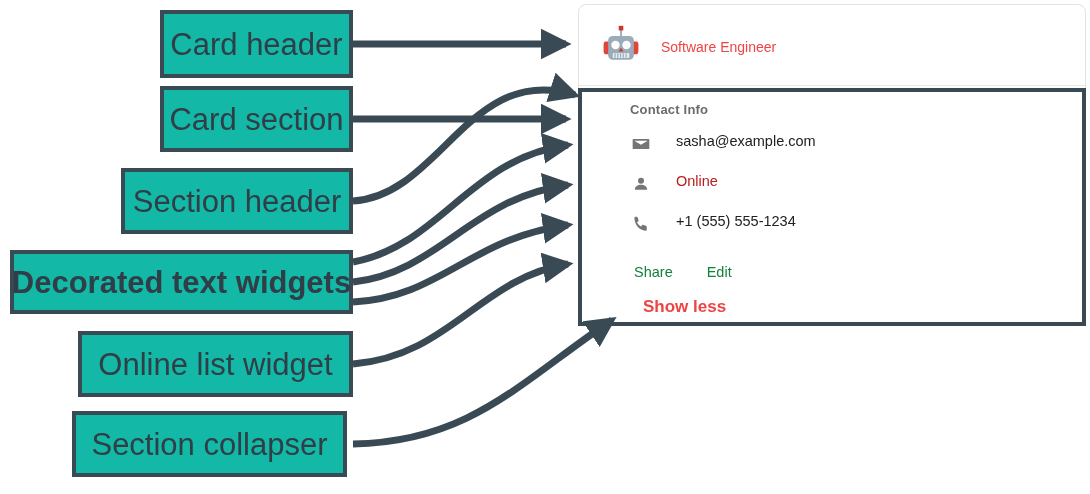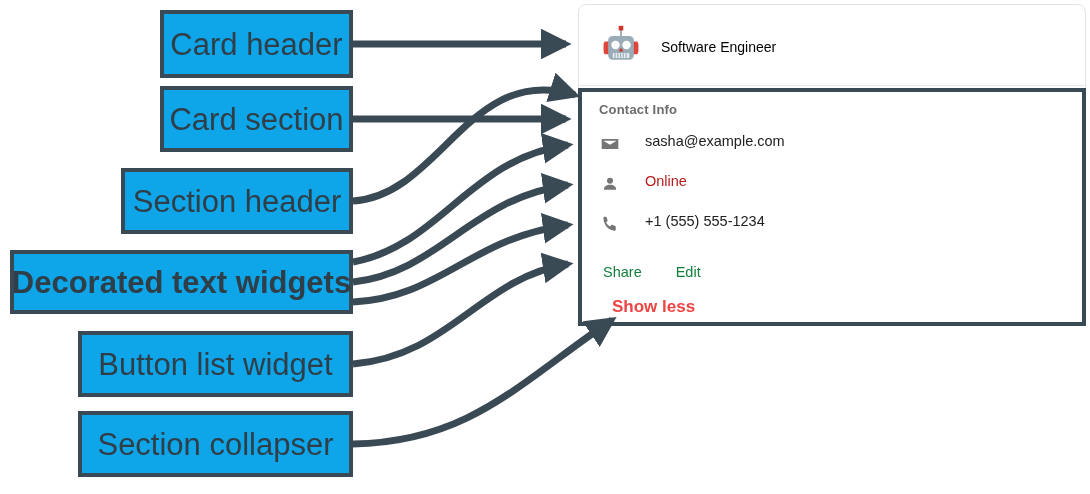--- a/index.html
+++ b/index.html
@@ -11,68 +11,69 @@
   }
   #stage{ position:relative; width:1090px; height:494px; }
 
   
   #arrows{ position:absolute; inset:0; width:1090px; height:494px; z-index:5; pointer-events:none; }
 
   
   .label-box{
     position:absolute;
     border:4px solid #3a4a55;
-    background:#0ea5e9;
+    background:#14b8a6;
     display:flex; align-items:center; justify-content:center;
     color:#2f3e47;
     font-size:31px;
     line-height:1;
     white-space:nowrap;
     z-index:10;
   }
   .lb-card-header   { left:160px; top:10px;  width:193px; height:68px; }
   .lb-card-section  { left:160px; top:86px;  width:193px; height:66px; }
   .lb-section-header{ left:121px; top:168px; width:232px; height:66px; }
   .lb-decorated     { left:10px;  top:250px; width:343px; height:64px;font-weight:bold; }
   .lb-button-list   { left:78px;  top:331px; width:275px; height:66px; }
-  .lb-collapser     { left:78px;  top:411px; width:275px; height:66px; }
+  .lb-collapser     { left:72px;  top:411px; width:275px; height:66px; }
 
   
   #card{
     position:absolute; left:578px; top:4px;
     width:508px; height:322px;
     background:#ffffff;
     border:1px solid #e3e3e3;
     border-radius:8px;
     z-index:2;
   }
   .card-header{
     display:flex; align-items:center;
     padding:14px 16px 12px 20px;
     height:80px;
   }
   .avatar{ width:44px; height:44px; flex:0 0 44px; margin-right:18px; }
   .hdr-text{ display:flex; flex-direction:column; justify-content:center; }
   .hdr-title{ font-size:15px; font-weight:bold; color:#1f1f1f; line-height:1.5; }
-  .hdr-sub{ font-size:14px; color:#000000; line-height:1.6; margin-top:2px; }
+  .hdr-sub{ font-size:14px; color:#ef4444; line-height:1.6; margin-top:2px; }
 
   .card-divider{ height:1px; background:#e8e8e8; margin:0; }
 
   
   #section-outline{
     position:absolute; left:578px; top:88px;
     width:508px; height:238px;
     border:4px solid #3a4a55;
     background:transparent;
     z-index:6;
     pointer-events:none;
   }
 
   .card-section{
     padding:16px 0 0 0;
+    margin-left:31px;
   }
   .section-header{
     font-size:13px; font-weight:bold; color:#6b6b6b;
     letter-spacing:.2px;
     padding-left:20px;
     margin-bottom:16px;
   }
   .deco-row{
     display:flex; align-items:flex-start;
     padding-left:20px;
@@ -208,19 +209,19 @@
   <div class="label-box lb-section-header">
     <span>Section header</span>
   </div>
   <div class="label-box lb-card-section">
     <span>Card section</span>
   </div>
   <div class="label-box lb-decorated">
     <span>Decorated text widgets</span>
   </div>
   <div class="label-box lb-button-list">
-    <span>Button list widget</span>
+    <span>Online list widget</span>
   </div>
   <div class="label-box lb-collapser">
     <span>Section collapser</span>
   </div>
 
 </div>
 
 </body></html>

